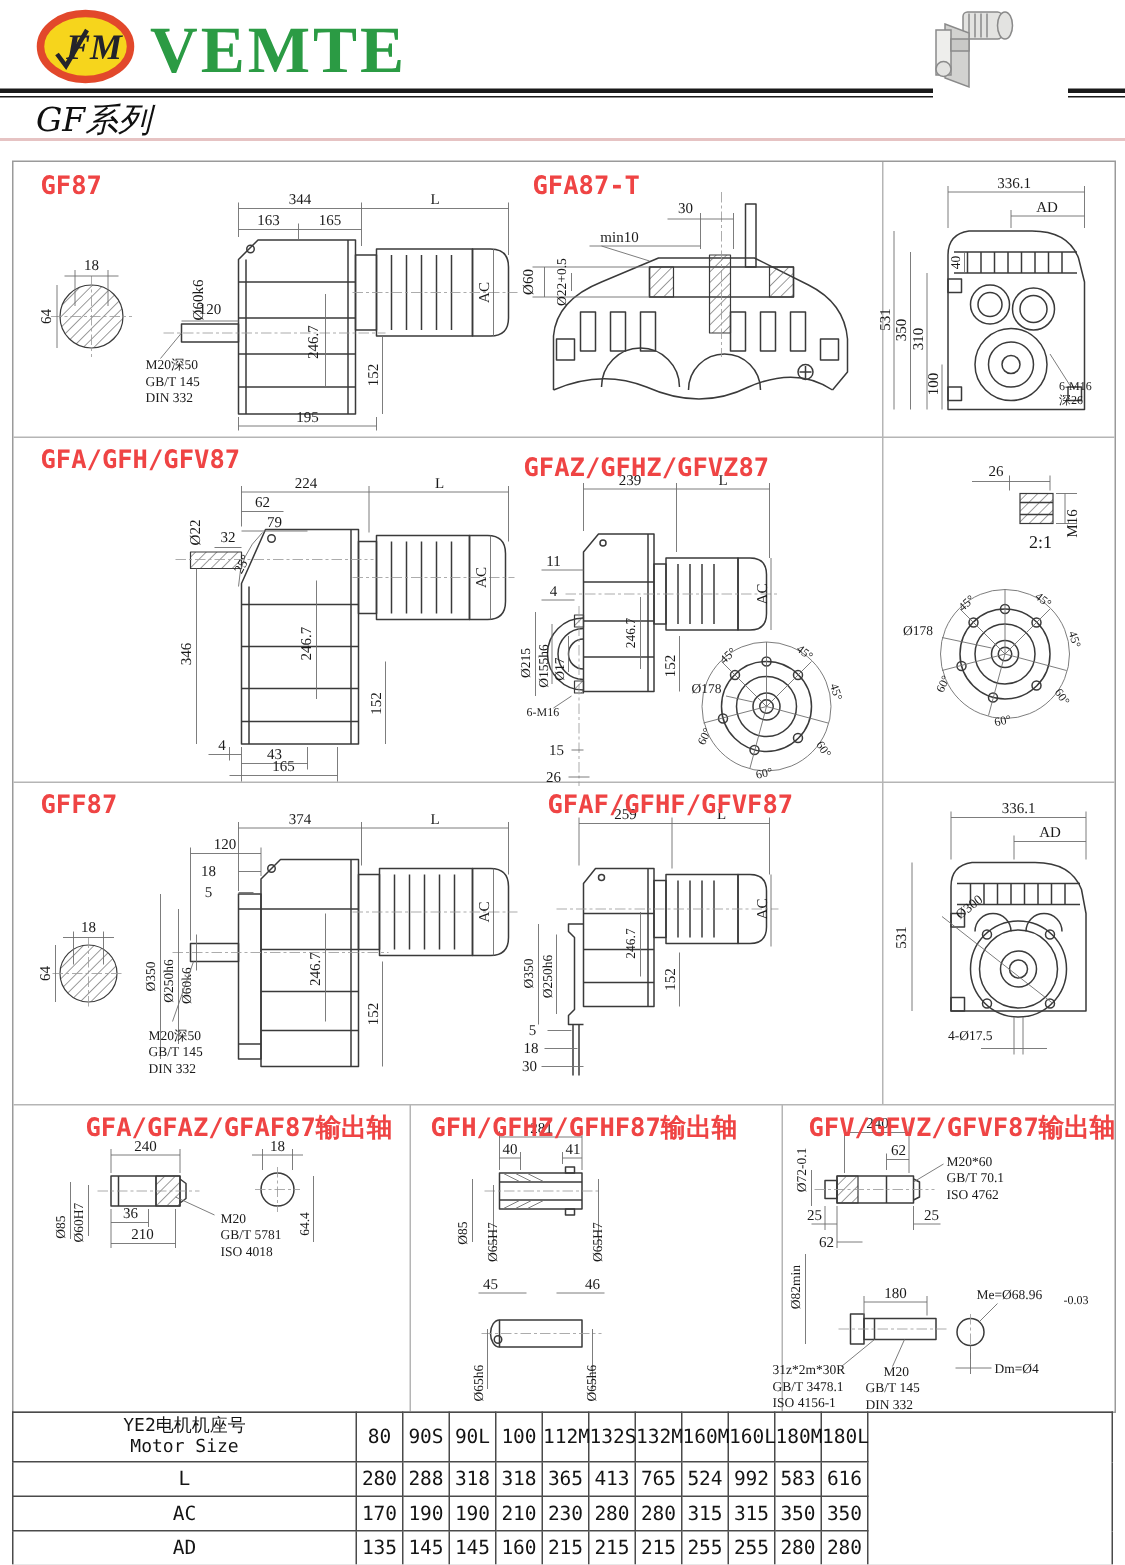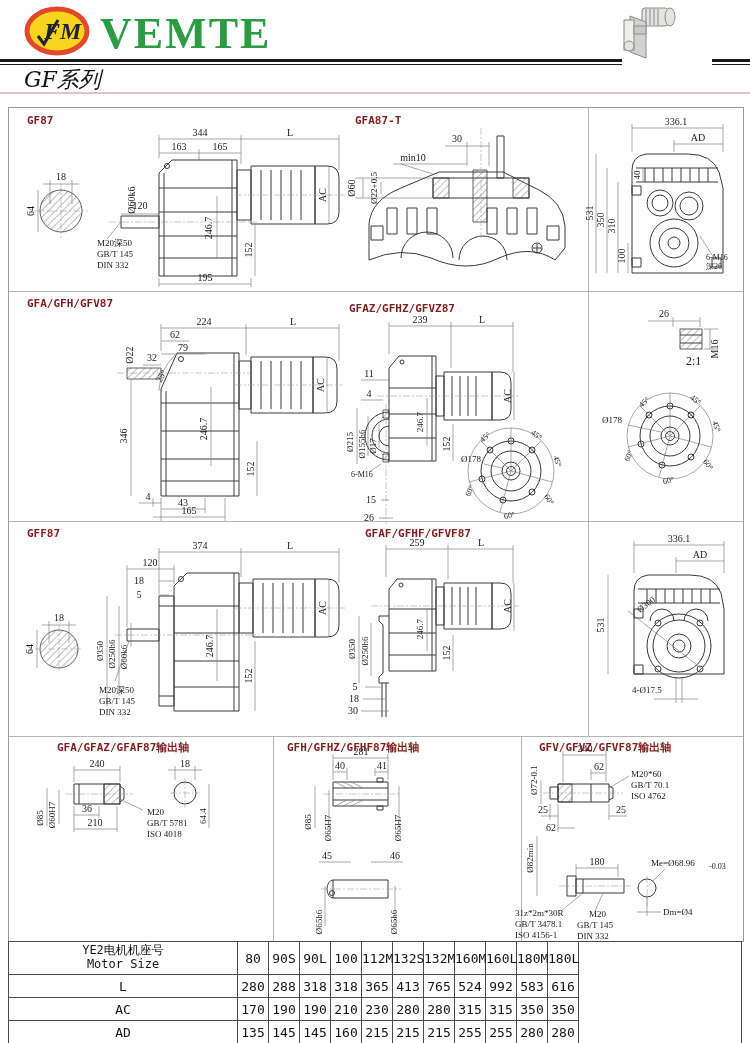--- a/index.html
+++ b/index.html
@@ -10,21 +10,21 @@
   .brand{font-family:"Liberation Serif",serif;font-weight:bold;font-size:44px;color:#2b9b44;letter-spacing:2px;}
   .doc-title{font-family:"Liberation Sans",sans-serif;font-weight:bold;font-style:italic;font-size:23px;letter-spacing:5px;color:#151515;}
   .series{font-family:"DejaVu Serif",serif;font-style:italic;font-size:22px;color:#101010;}
   .rule-a{height:3px;background:#1a1a1a;}
   .rule-b{height:1px;background:#1a1a1a;}
   .pinkline{height:2px;background:#e6c3c3;}
   
   .sheet{left:8px;top:107px;width:734px;height:833px;border:1px solid #9a9a9a;background:#fff;}
   .gl{position:absolute;background:#b5b5b5;}
   .panel{position:absolute;}
-  .ptitle{font-family:"DejaVu Sans Mono",monospace;font-weight:bold;font-size:11px;color:#7f1d1d;white-space:nowrap;}
+  .ptitle{font-family:"DejaVu Sans Mono",monospace;font-weight:bold;font-size:17px;color:#ef4444;white-space:nowrap;}
   
   svg{overflow:visible;}
   .d{stroke:#3a3a3a;stroke-width:1;fill:none;stroke-linejoin:round;}
   .df{stroke:#3a3a3a;stroke-width:1;fill:#fff;}
   .ht{stroke:#3a3a3a;stroke-width:.8;fill:url(#hp);}
   .dm{stroke:#6e6e6e;stroke-width:.6;fill:none;}
   .cl{stroke:#9a9a9a;stroke-width:.55;fill:none;stroke-dasharray:7 2 2 2;}
   text{font-family:"Liberation Serif",serif;font-size:10px;fill:#1a1a1a;}
   .s9{font-size:9px;} .s8{font-size:8px;} .s12{font-size:12px;}
   

